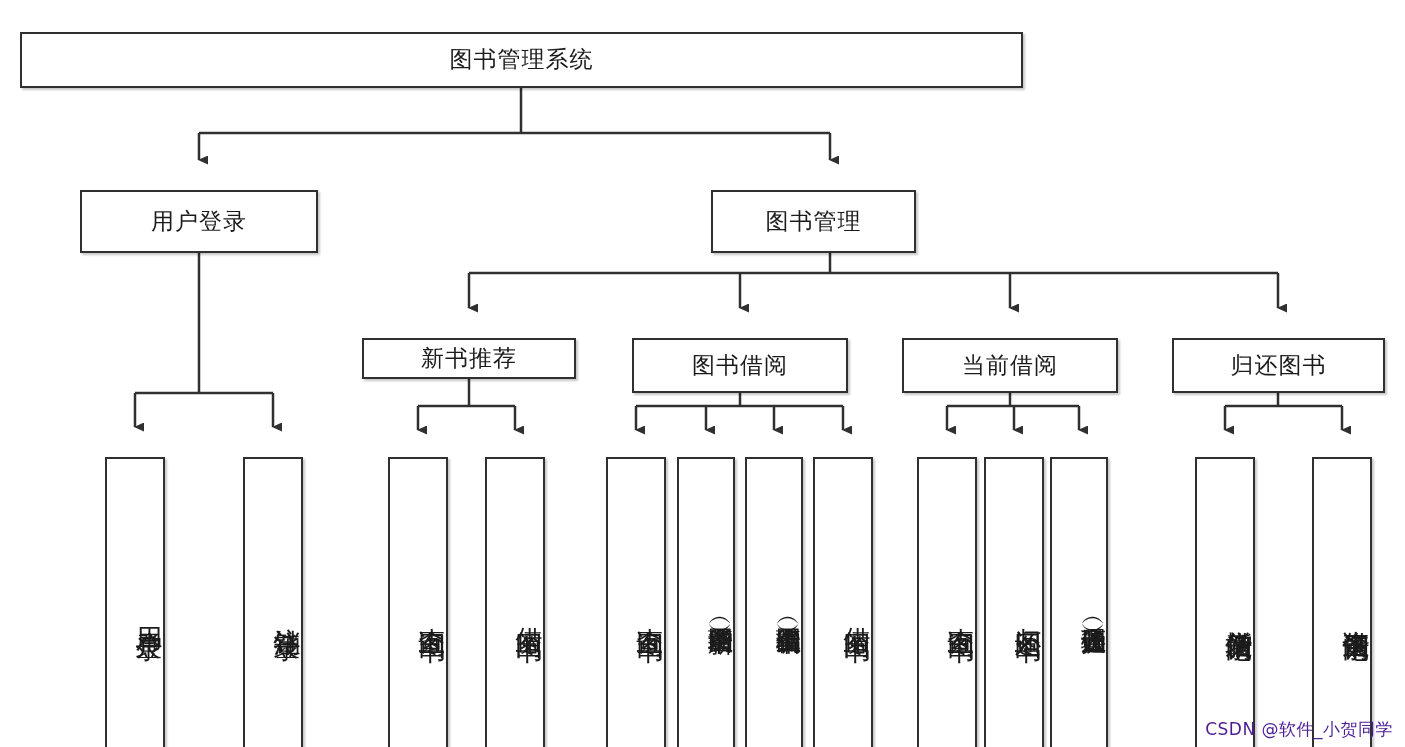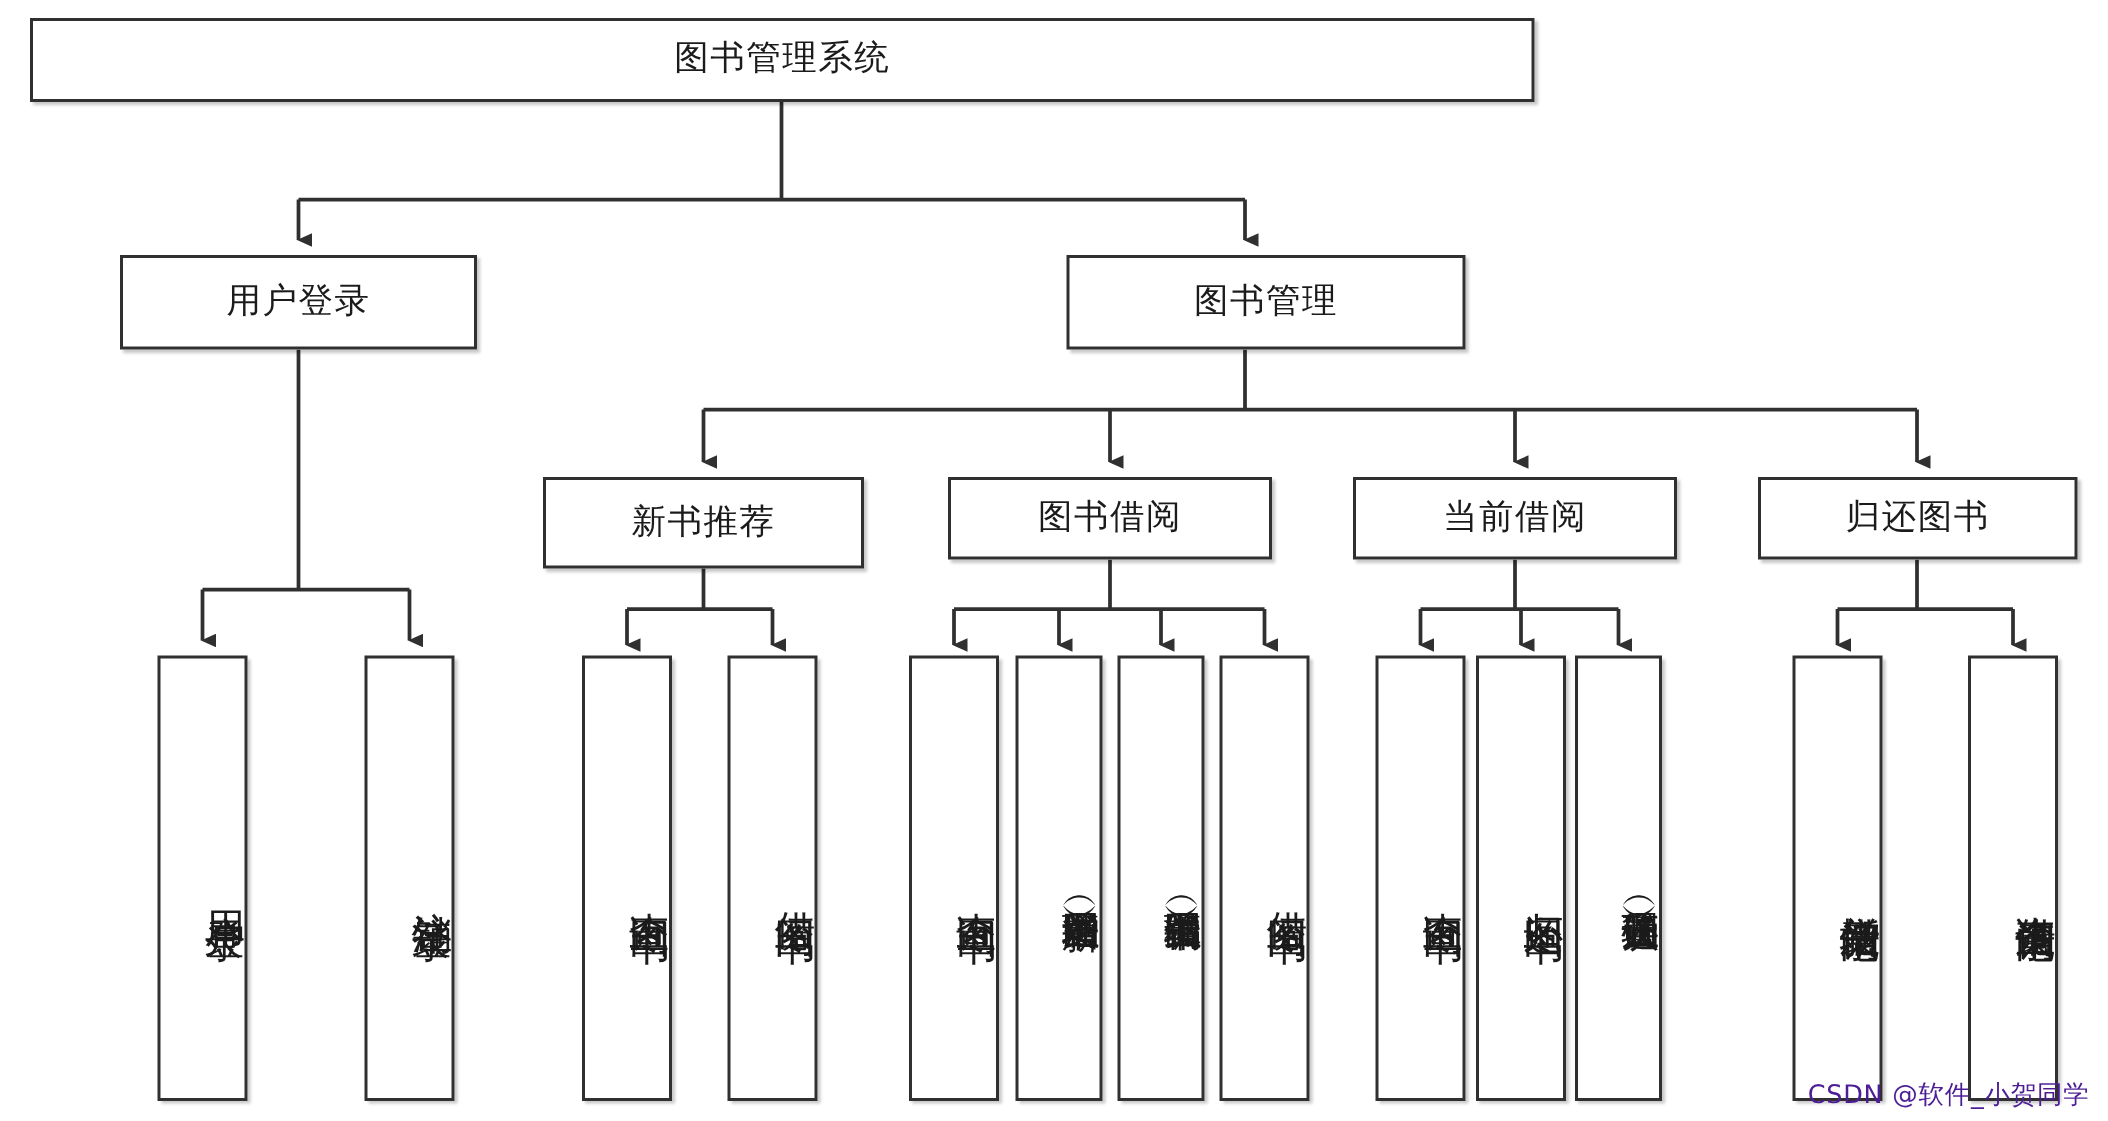--- a/index.html
+++ b/index.html
@@ -29,20 +29,21 @@
     position: absolute;
     box-sizing: border-box;
     background: #ffffff;
     border: 2px solid #303030;
     box-shadow: 2px 2px 2px rgba(0,0,0,0.22);
     display: flex;
     align-items: center;
     justify-content: center;
     color: #1b1b1b;
     z-index: 2;
+    margin-top: 20px;
   }
   .node.horiz {
     font-size: 23px;
     letter-spacing: 1px;
     line-height: 1.2;
   }
   .node.vert {
     writing-mode: vertical-rl;
     text-orientation: upright;
     font-size: 27px;
@@ -123,25 +124,25 @@
     </g>
   </svg>
 
   <div class="node horiz" style="left:20px; top:12px; width:1003px; height:56px;">
     <span>图书管理系统</span>
   </div>
 
   <div class="node horiz" style="left:80px; top:170px; width:238px; height:63px;">
     <span>用户登录</span>
   </div>
-  <div class="node horiz" style="left:711px; top:170px; width:266px; height:63px;">
+  <div class="node horiz" style="left:711px; top:170px; width:205px; height:63px;">
     <span>图书管理</span>
   </div>
 
-  <div class="node horiz" style="left:362px; top:318px; width:214px; height:61px;">
+  <div class="node horiz" style="left:362px; top:318px; width:214px; height:41px;">
     <span>新书推荐</span>
   </div>
   <div class="node horiz" style="left:902px; top:318px; width:216px; height:55px;">
     <span>当前借阅</span>
   </div>
   <div class="node horiz" style="left:632px; top:318px; width:216px; height:55px;">
     <span>图书借阅</span>
   </div>
   <div class="node horiz" style="left:1172px; top:318px; width:213px; height:55px;">
     <span>归还图书</span>

